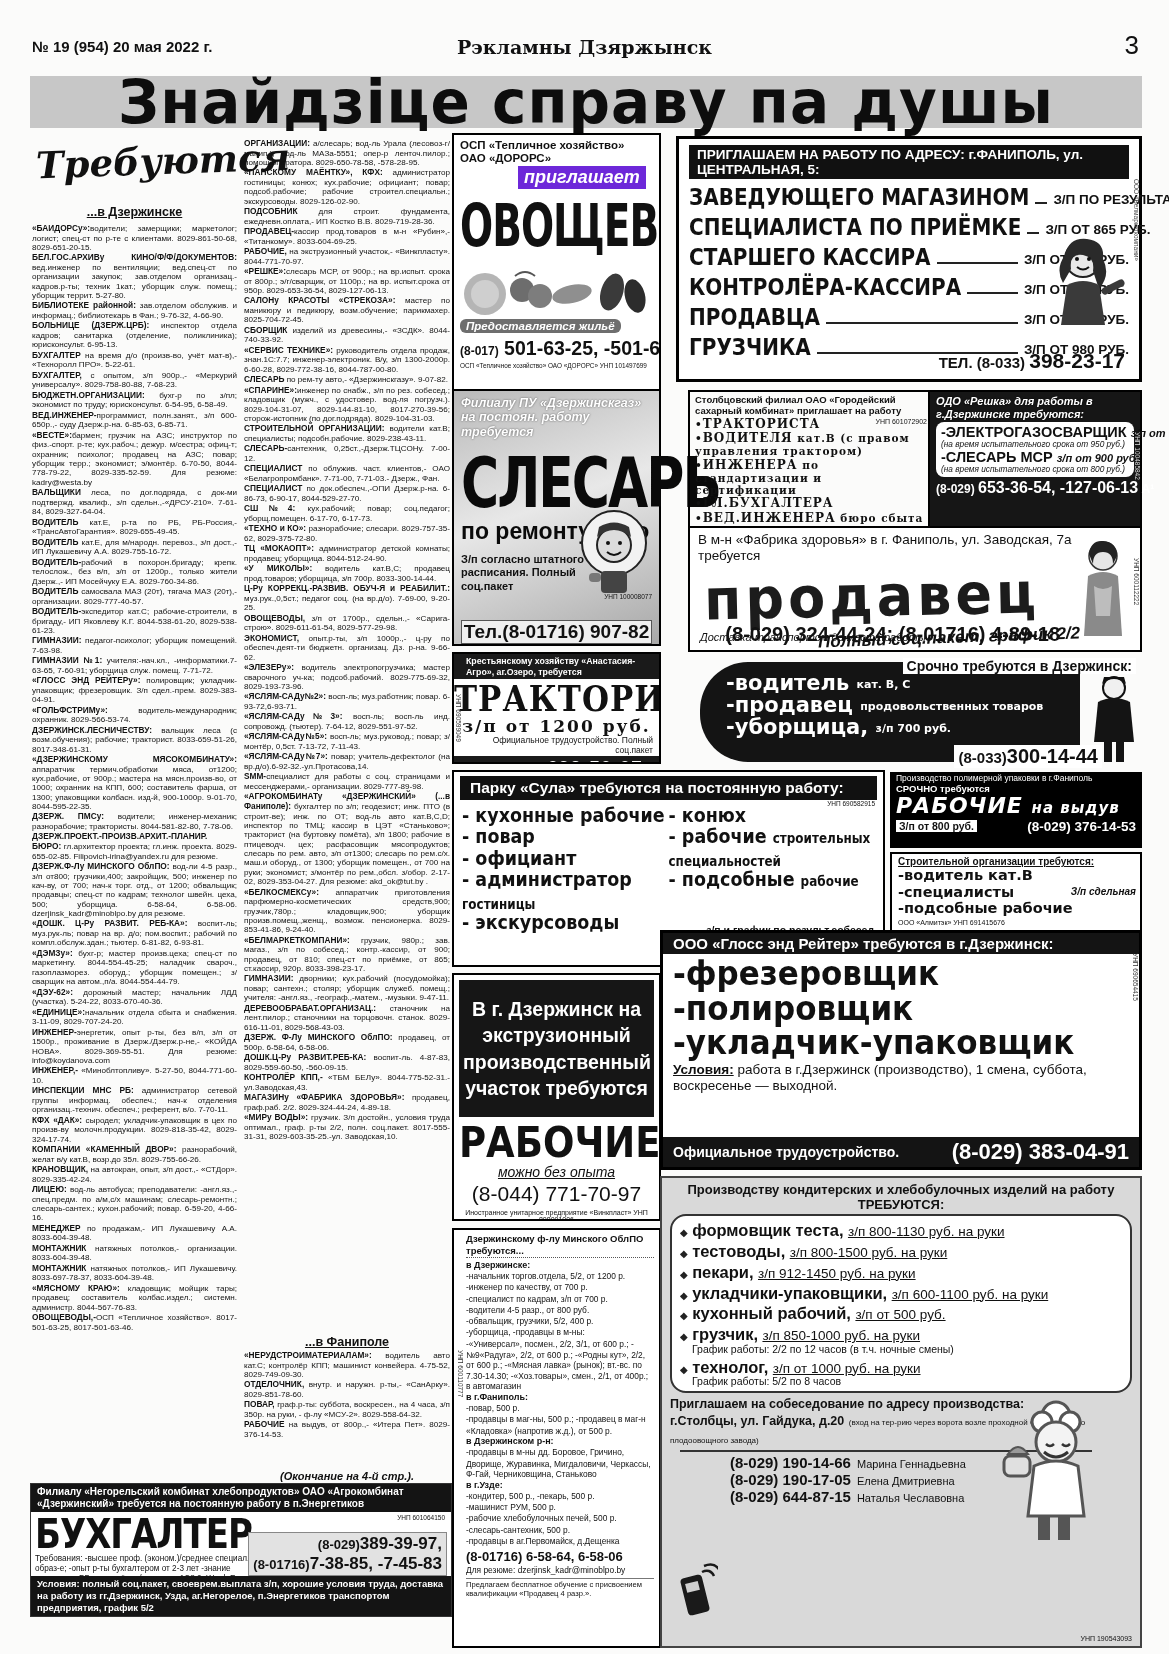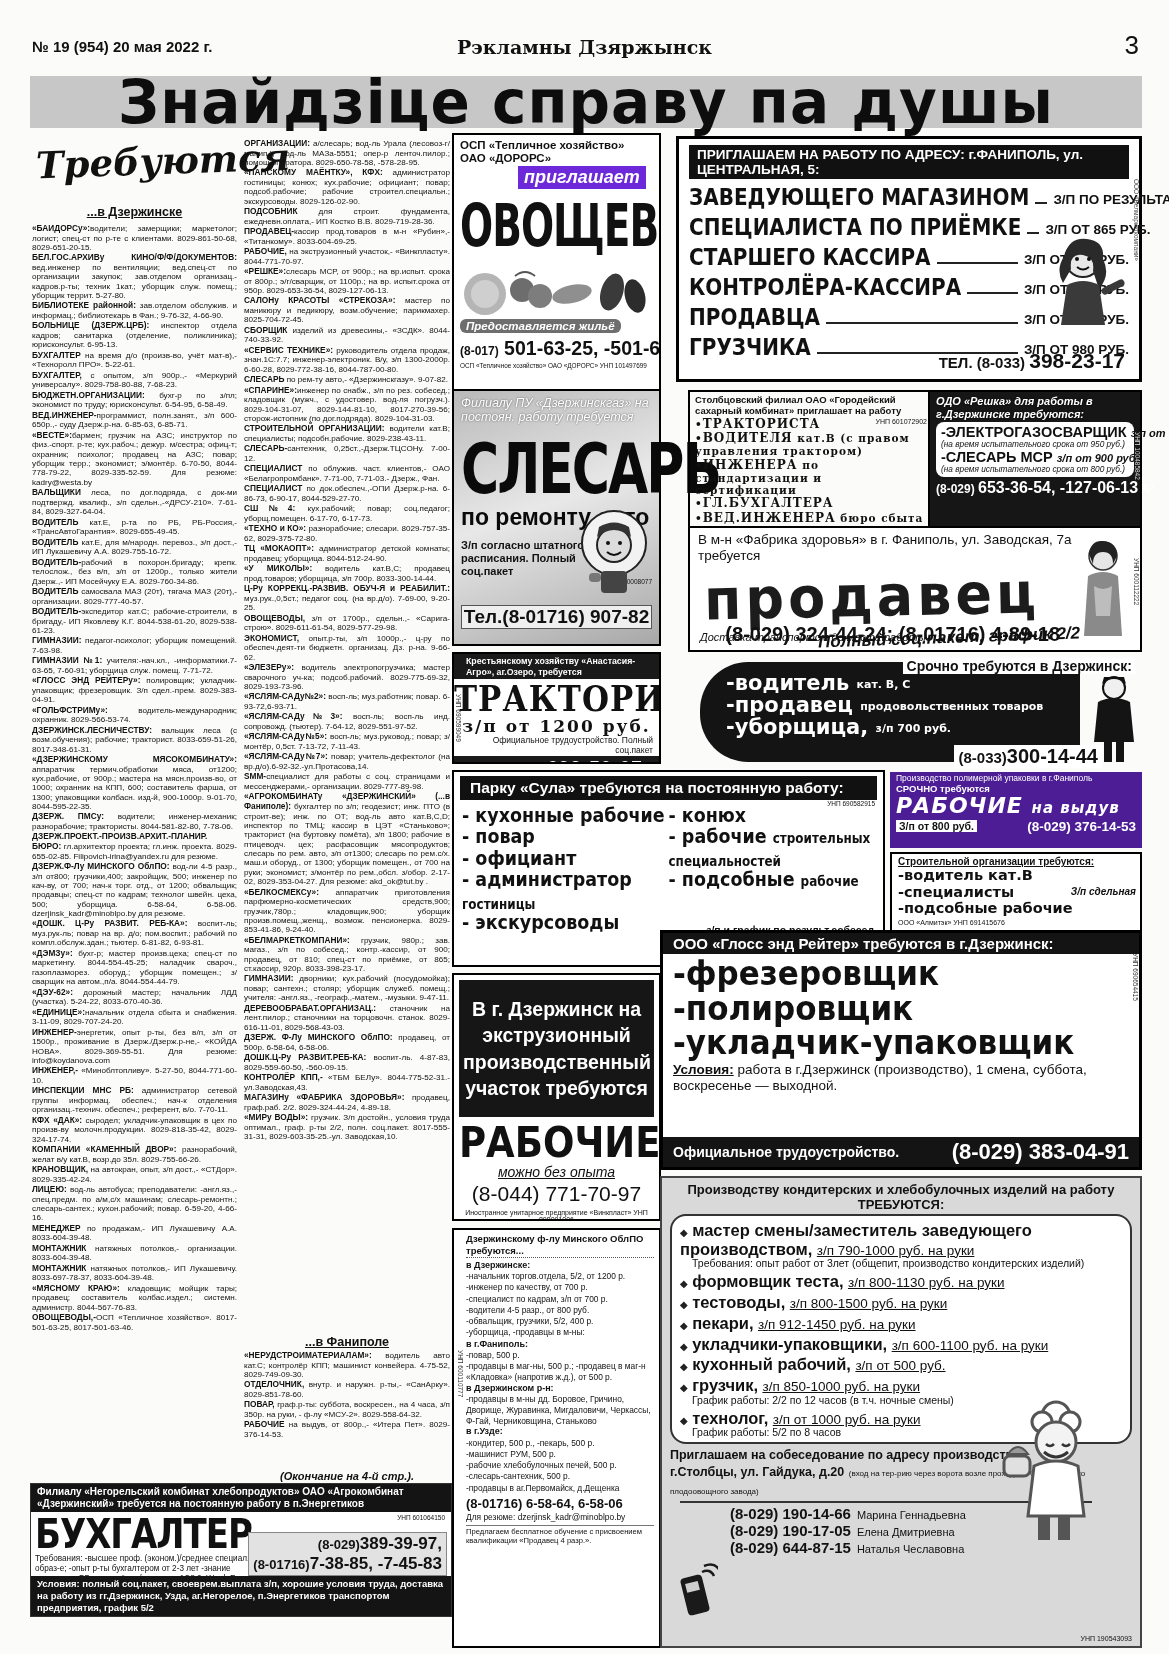--- a/index.html
+++ b/index.html
@@ -35,21 +35,21 @@
   #ovosh .org{font-weight:bold;font-size:11.5px;line-height:1.1}
   #ovosh .inv{display:inline-block;background:#6d28d9;color:#fff;font-weight:bold;font-style:italic;font-size:18px;padding:1px 6px;margin:2px 0 0 58px}
   #ovosh .big{font-family:"DejaVu Sans",sans-serif;font-weight:bold;font-size:39px;letter-spacing:-1px;transform:scaleY(1.5);text-align:center;margin-top:14px}
   #ovosh .veg{margin-top:16px}
   #ovosh .homes{display:inline-block;background:#6e6e6e;color:#fff;font-weight:bold;font-style:italic;font-size:11.5px;border-radius:6px;padding:1px 6px;margin-top:2px}
   #ovosh .tel{font-weight:bold;font-size:19.5px;margin-top:3px;white-space:nowrap}
   #ovosh .tel small{font-size:12px}
   #ovosh .fine{font-size:6.4px;margin-top:2px}
   
   #slesar{left:452px;top:389px;width:209px;height:257px;background:linear-gradient(160deg,#b9b9b9,#e8e8e8 45%,#a8a8a8);padding:5px 7px;border:2px solid #000;box-sizing:border-box}
-  #slesar .hd{color:#fff;font-weight:normal;font-style:italic;font-size:12.5px;text-shadow:0 0 2px #555;line-height:1.15}
+  #slesar .hd{color:#fff;font-weight:bold;font-style:italic;font-size:12.5px;text-shadow:0 0 2px #555;line-height:1.15}
   #slesar .big{font-family:"DejaVu Sans",sans-serif;font-weight:bold;font-size:52px;letter-spacing:-2px;transform:scaleY(1.35);margin:14px 0 6px 0;color:#0a0a0a}
   #slesar .sub{font-weight:bold;font-size:23px;line-height:1.05;color:#0a0a0a}
   #slesar .pay{font-weight:bold;font-size:11px;margin-top:10px;line-height:1.2;width:140px}
   #slesar .unp{font-size:6.5px;text-align:right}
   #slesar .tel{background:#efefef;border:1px solid #555;font-weight:bold;font-size:19px;text-align:center;margin-top:20px;white-space:nowrap}
   #slesar .mech{position:absolute;right:8px;top:118px}
   
   #trakt{left:452px;top:652px;width:209px;height:112px;padding:0}
   #trakt .hd{background:#1a1a1a;color:#fff;font-weight:bold;font-size:8.8px;padding:2px 4px 2px 12px;line-height:1.2}
   #trakt .big{font-family:"DejaVu Serif",serif;font-weight:bold;font-size:31px;transform:scaleY(1.15);text-align:center;margin-top:1px;letter-spacing:1px}
@@ -127,21 +127,21 @@
   #sroch{left:700px;top:656px;width:442px;height:112px}
   #sroch .blob{position:absolute;left:0;top:6px;width:380px;height:100px;background:#141414;border-radius:48px 10px 10px 48px}
   #sroch .hd{position:absolute;right:6px;top:2px;background:#fff;font-weight:bold;font-size:14px;padding:0 4px}
   #sroch .its{position:absolute;left:26px;top:16px;color:#fff}
   #sroch .it{font-family:"DejaVu Sans",sans-serif;font-weight:bold;font-size:21px;line-height:1.05}
   #sroch .it small{font-size:11px;display:inline-block;vertical-align:middle;line-height:1;text-align:left}
   #sroch .tel{position:absolute;right:40px;bottom:0px;font-weight:bold;font-size:15px;background:#fff;padding:0 4px}
   #sroch .tel b{font-size:20px}
   #sroch .man{position:absolute;right:0px;top:16px}
   
-  #vyd{left:890px;top:772px;width:252px;height:76px;background:#4c1d95;color:#fff;padding:2px 6px;box-sizing:border-box}
+  #vyd{left:890px;top:772px;width:252px;height:76px;background:#000000;color:#fff;padding:2px 6px;box-sizing:border-box}
   #vyd .hd{font-size:8.5px;line-height:1.15}
   #vyd .hd b{font-size:9.5px}
   #vyd .big{font-family:"DejaVu Sans",sans-serif;font-weight:bold;font-size:22px;font-style:italic;letter-spacing:1px;line-height:1}
   #vyd .big i{font-size:15px}
   #vyd .row{display:flex;justify-content:space-between;align-items:center;margin-top:2px}
   #vyd .sal{background:#fff;color:#111;font-weight:bold;font-size:10.5px;padding:0 3px}
   #vyd .tel{font-weight:bold;font-size:13.5px}
   
   #str{left:890px;top:852px;width:252px;height:114px;padding:2px 6px}
   #str .hd{font-size:10px;font-weight:bold;text-decoration:underline}
@@ -379,20 +379,21 @@
   <div class="abs ad" id="oblpo">
     <div class="ttl">Дзержинскому ф-лу Минского ОблПО требуются...</div>
     <div>
         <div class="ln"><b>в Дзержинске:</b><span></span></div>
         <div class="ln"><b></b><span>-начальник торгов.отдела, 5/2, от 1200 р.</span></div>
         <div class="ln"><b></b><span>-инженер по качеству, от 700 р.</span></div>
         <div class="ln"><b></b><span>-специалист по кадрам, з/п от 700 р.</span></div>
         <div class="ln"><b></b><span>-водители 4-5 разр., от 800 руб.</span></div>
         <div class="ln"><b></b><span>-обвальщик, грузчики, 5/2, 400 р.</span></div>
         <div class="ln"><b></b><span>-уборщица, -продавцы в м-ны:</span></div>
+        <div class="ln"><b></b><span>-«Универсал», посмен., 2/2, 3/1, от 600 р.; -№9«Радуга», 2/2, от 600 р.; -«Родны кут», 2/2, от 600 р.; -«Мясная лавка» (рынок); вт.-вс. по 7.30-14.30; -«Хоз.товары», смен., 2/1, от 400р.; в автомагазин</span></div>
         <div class="ln"><b>в г.Фаниполь:</b><span></span></div>
         <div class="ln"><b></b><span>-повар, 500 р.</span></div>
         <div class="ln"><b></b><span>-продавцы в маг-ны, 500 р.; -продавец в маг-н «Кладовка» (напротив ж.д.), от 500 р.</span></div>
         <div class="ln"><b>в Дзержинском р-н:</b><span></span></div>
         <div class="ln"><b></b><span>-продавцы в м-ны дд. Боровое, Гричино, Дворище, Журавинка, Мигдаловичи, Черкассы, Ф-Гай, Черниковщина, Станьково</span></div>
         <div class="ln"><b>в г.Узде:</b><span></span></div>
         <div class="ln"><b></b><span>-кондитер, 500 р.,  -пекарь, 500 р.</span></div>
         <div class="ln"><b></b><span>-машинист РУМ, 500 р.</span></div>
         <div class="ln"><b></b><span>-рабочие хлебобулочных печей, 500 р.</span></div>
         <div class="ln"><b></b><span>-слесарь-сантехник, 500 р.</span></div>
@@ -548,26 +549,20 @@
     </div>
     <div class="vunp">УНП 690654415</div>
   </div>
 
   <div class="abs" id="kon">
     <div class="hd">Производству кондитерских и хлебобулочных изделий на работу ТРЕБУЮТСЯ:</div>
     <div class="box">
       <div>
           <div class="k-item">
           <span class="k-bul">◆</span>
-          <b class="k-title">мастер смены/заместитель заведующего производством,</b>
-          <span class="k-sal">з/п 790-1000 руб. на руки</span>
-          <div class="k-note">Требования: опыт работ от 3лет (общепит, производство кондитерских изделий)</div>
-        </div>
-          <div class="k-item">
-          <span class="k-bul">◆</span>
           <b class="k-title">формовщик теста,</b>
           <span class="k-sal">з/п 800-1130 руб. на руки</span>
           
         </div>
           <div class="k-item">
           <span class="k-bul">◆</span>
           <b class="k-title">тестоводы,</b>
           <span class="k-sal">з/п 800-1500 руб. на руки</span>
           
         </div>

